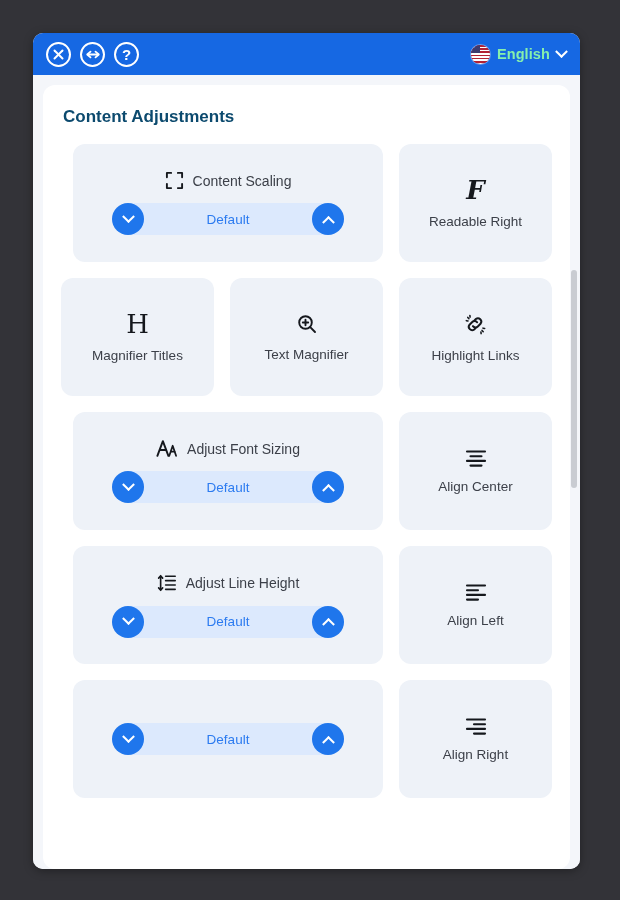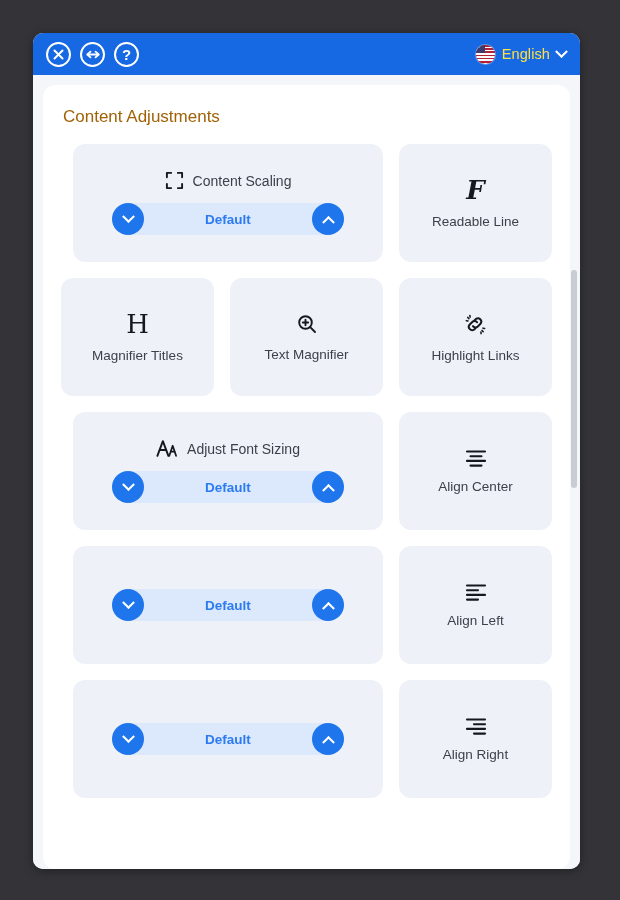--- a/index.html
+++ b/index.html
@@ -72,21 +72,21 @@
       to bottom,
       #b22234 0, #b22234 1.6px,
       #ffffff 1.6px, #ffffff 3.2px);
   }
   .flag .canton {
     position: absolute; left: 0; top: 0;
     width: 9px; height: 8px;
     background: #3c3b6e;
   }
   .lang-label {
-    color: #fde047; font-size: 14.5px; font-weight: normal;
+    color: #86efac; font-size: 14.5px; font-weight: bold;
     letter-spacing: .1px;
   }
   .chev-down {
     width: 9px; height: 9px;
     border-right: 2px solid #ffffff;
     border-bottom: 2px solid #ffffff;
     transform: rotate(45deg) translate(-2px,-2px);
   }
 
   
@@ -102,23 +102,23 @@
     background: #ffffff;
     border-radius: 12px;
     height: 100%;
     padding: 20px 18px 0 18px;
     overflow: hidden;
     position: relative;
   }
 
   .panel-title {
     font-size: 17px;
-    color: #a16207;
+    color: #0c4a6e;
     margin: 2px 0 17px 2px;
-    font-weight: normal;
+    font-weight: bold;
   }
 
   .grid {
     display: grid;
     grid-template-columns: repeat(3, 1fr);
     gap: 16px;
   }
 
   .card {
     background: #eef2f8;
@@ -162,21 +162,21 @@
     background: #dce9fd;
     border-radius: 16px;
     position: relative;
     display: flex;
     align-items: center;
     justify-content: center;
   }
   .stepper .value {
     font-size: 13.5px;
     color: #2c7bf0;
-    font-weight: bold;
+    font-weight: normal;
   }
   .step-btn {
     position: absolute;
     width: 32px; height: 32px;
     border-radius: 50%;
     background: #1f76ec;
     display: flex; align-items: center; justify-content: center;
     cursor: pointer;
     border: none;
   }
@@ -300,21 +300,21 @@
             </button>
             <span class="value">Default</span>
             <button class="step-btn inc">
               <span class="chev"></span>
             </button>
           </div>
         </div>
 
         <div class="card tile">
           <span class="glyph-F icon">F</span>
-          <span class="card-label">Readable Line</span>
+          <span class="card-label">Readable Right</span>
         </div>
 
         <div class="card tile">
           <span class="glyph-H icon">H</span>
           <span class="card-label">Magnifier Titles</span>
         </div>
 
         <div class="card tile">
           <svg width="24" height="24" viewBox="0 0 24 24">
             <g fill="none" stroke="#15181d" stroke-width="1.9" stroke-linecap="round">
@@ -368,20 +368,34 @@
               <line x1="3" y1="3.5" x2="21" y2="3.5"></line>
               <line x1="6.5" y1="8.2" x2="17.5" y2="8.2"></line>
               <line x1="3" y1="12.9" x2="21" y2="12.9"></line>
               <line x1="6.5" y1="17.6" x2="17.5" y2="17.6"></line>
             </g>
           </svg>
           <span class="card-label">Align Center</span>
         </div>
 
         <div class="card wide">
+          <div class="row-head">
+            <svg width="20" height="20" viewBox="0 0 22 22">
+              <g stroke="#15181d" stroke-width="1.8" stroke-linecap="round" fill="none">
+                <line x1="4" y1="3.4" x2="4" y2="18.6"></line>
+                <polyline points="1.8,5.6 4,3.2 6.2,5.6"></polyline>
+                <polyline points="1.8,16.4 4,18.8 6.2,16.4"></polyline>
+                <line x1="9.5" y1="3.6" x2="20" y2="3.6"></line>
+                <line x1="9.5" y1="8.4" x2="20" y2="8.4"></line>
+                <line x1="9.5" y1="13.2" x2="20" y2="13.2"></line>
+                <line x1="9.5" y1="18" x2="20" y2="18"></line>
+              </g>
+            </svg>
+            <span class="card-label">Adjust Line Height</span>
+          </div>
           <div class="stepper">
             <button class="step-btn dec">
               <span class="chev"></span>
             </button>
             <span class="value">Default</span>
             <button class="step-btn inc">
               <span class="chev"></span>
             </button>
           </div>
         </div>

